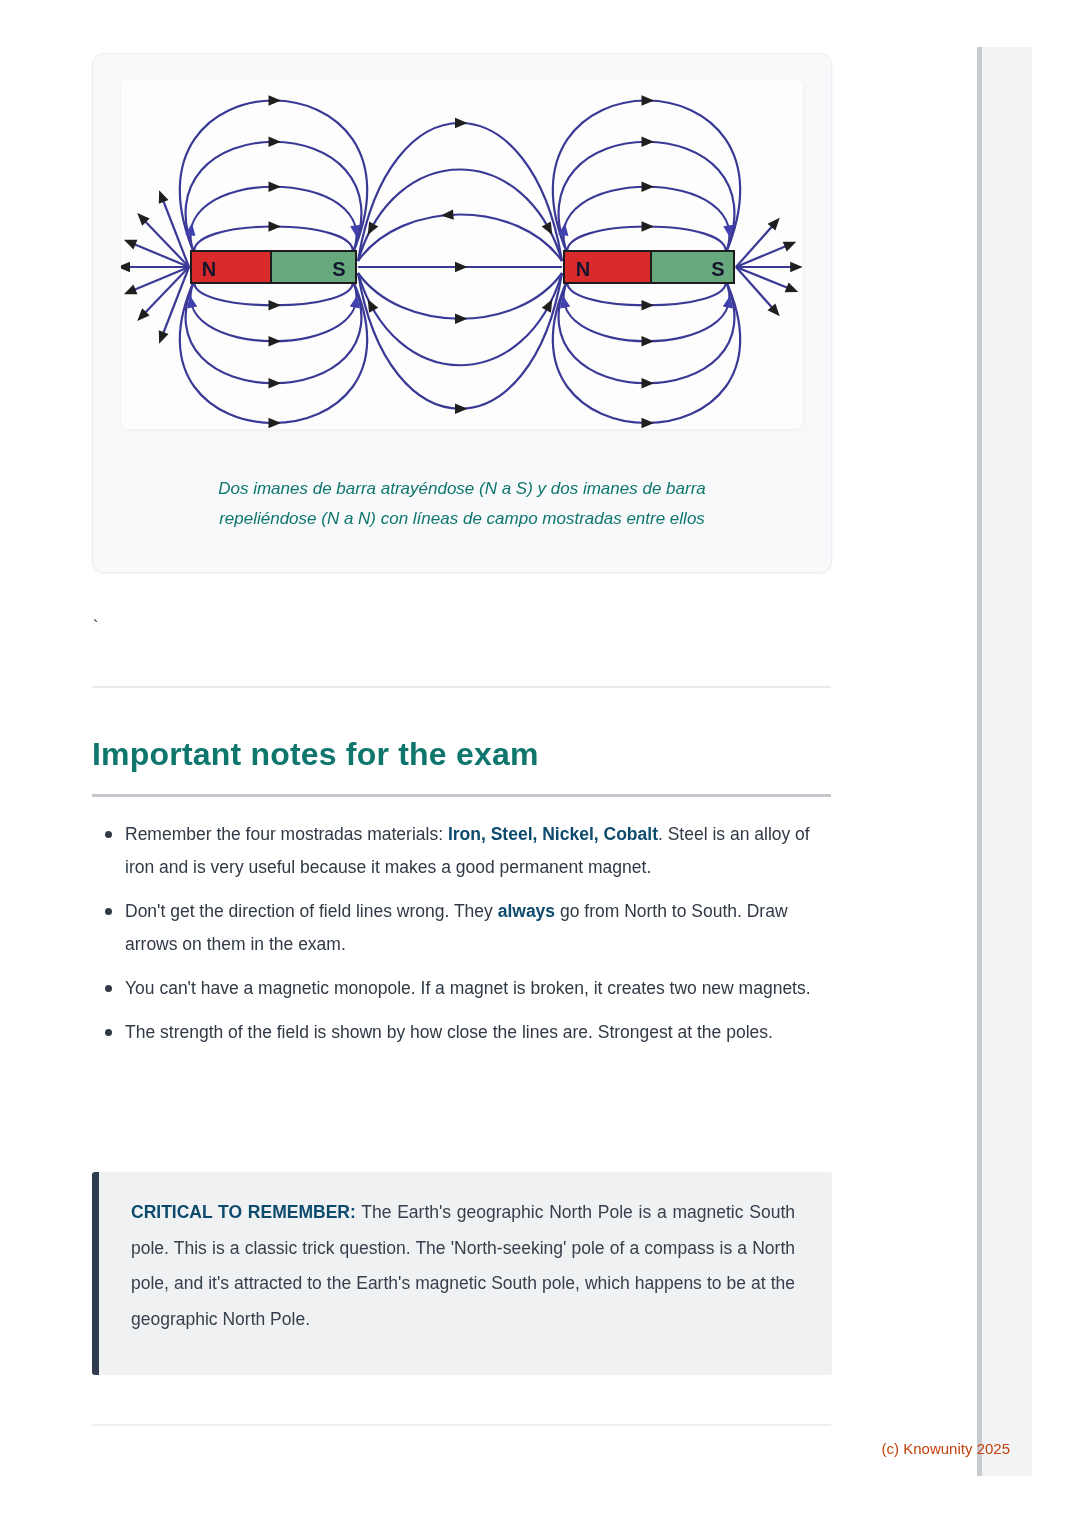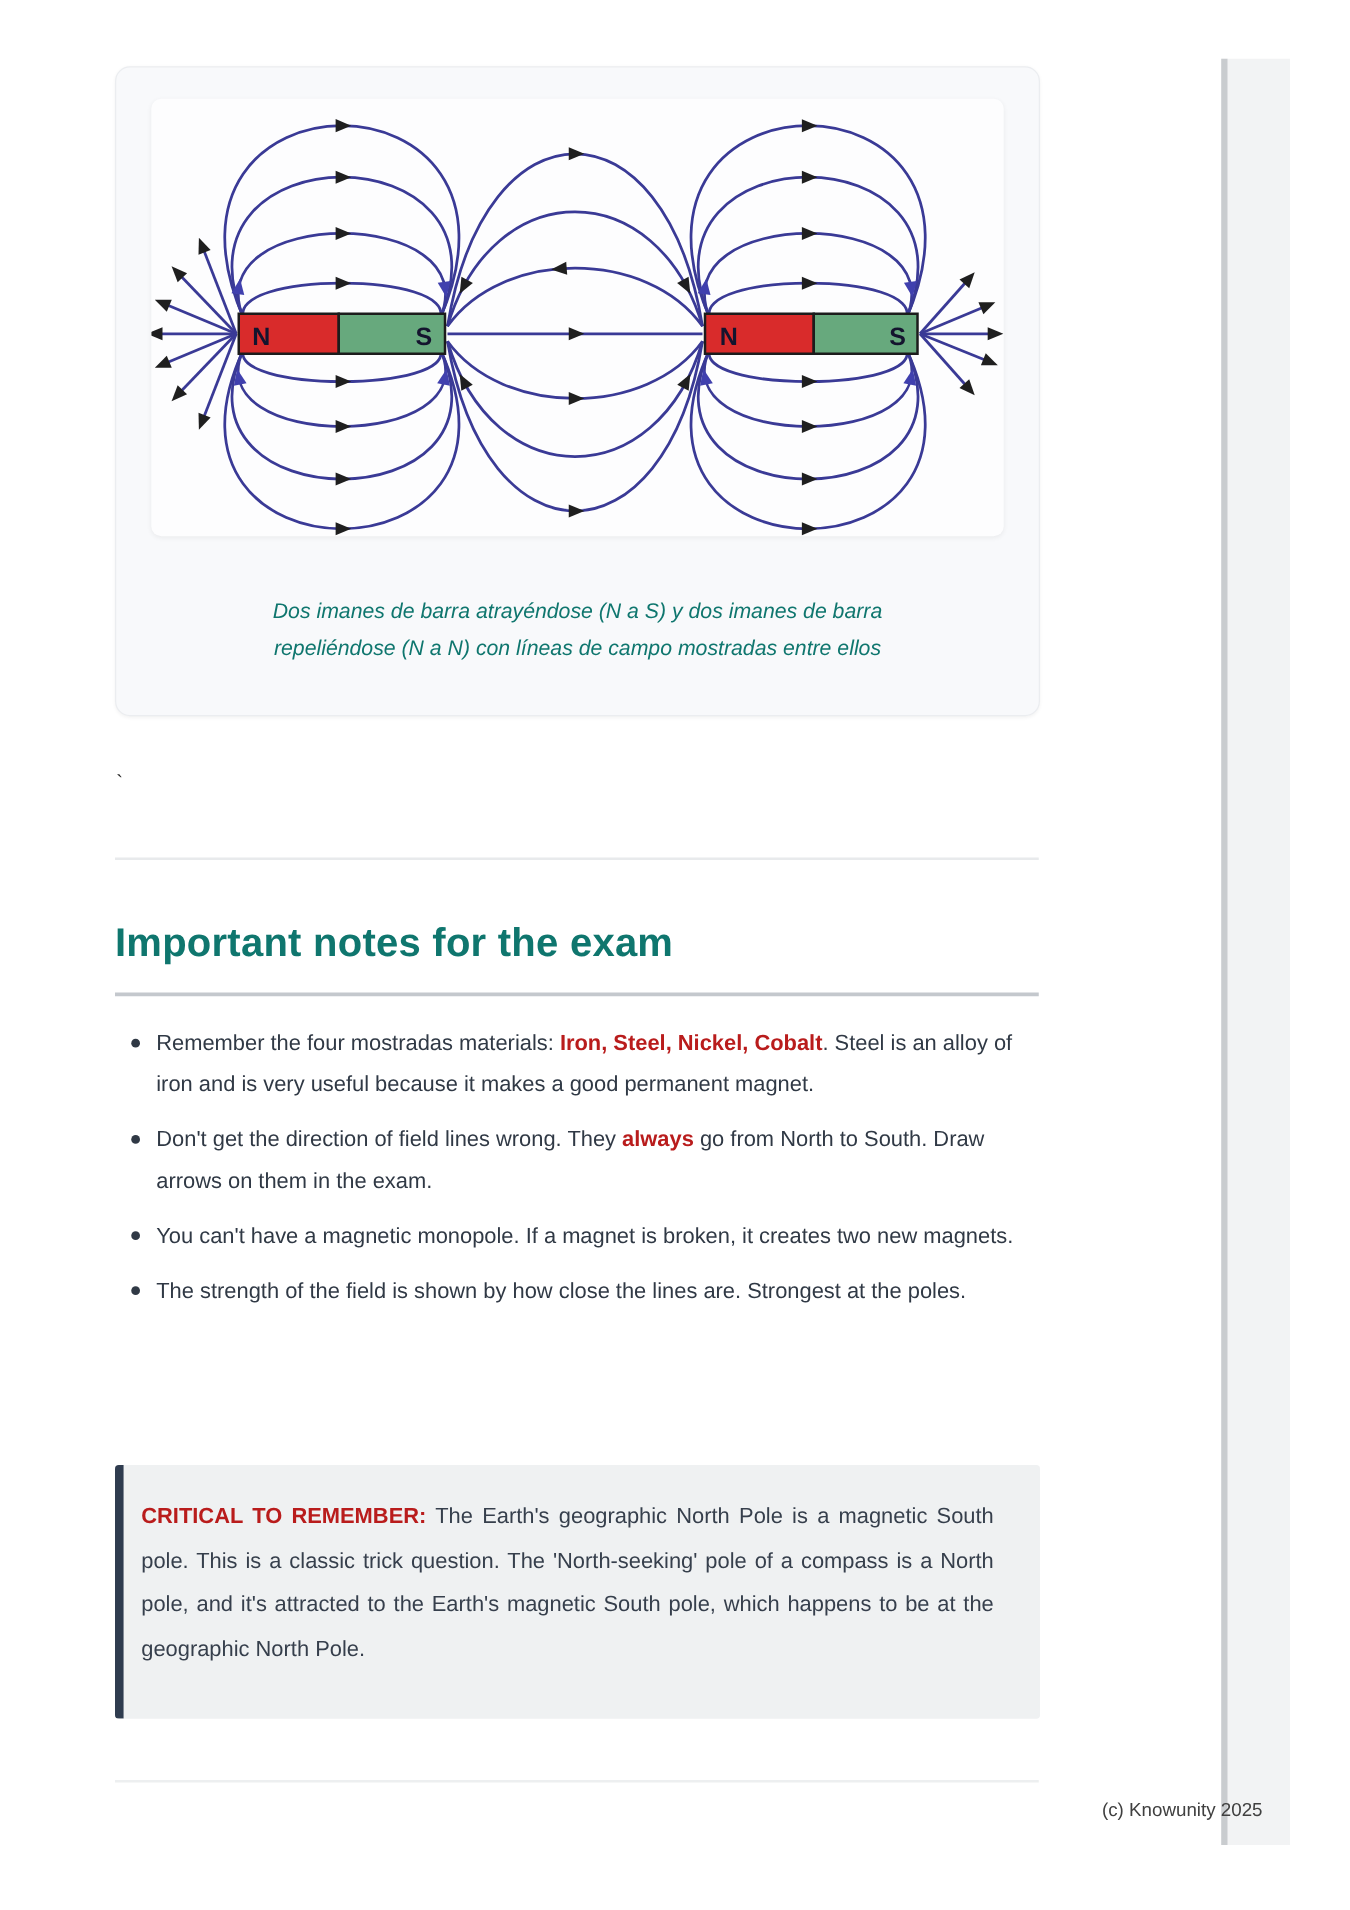--- a/index.html
+++ b/index.html
@@ -103,43 +103,43 @@
     line-height: 33px;
     color: #303945;
   }
   .bullet-list li .dot {
     position: absolute;
     left: 13px; top: 13px;
     width: 7px; height: 7px;
     border-radius: 50%;
     background: #303945;
   }
-  .bullet-list strong, .callout strong { color: #b91c1c; font-weight: 700; }
+  .bullet-list strong, .callout strong { color: #0c4a6e; font-weight: 700; }
 
   .callout {
     position: absolute;
     left: 92px; top: 1172px;
     width: 740px; height: 203px;
     background: #eff1f2;
     border-left: 7px solid #2f3c4f;
     border-radius: 3px;
-    padding: 23px 37px 0 14px;
+    padding: 23px 37px 0 32px;
     text-align: justify;
     font-size: 17.5px;
     line-height: 35.5px;
     color: #363f4c;
   }
 
   .footer-copyright {
     position: absolute;
     left: 0; top: 1440px;
     width: 1010px;
     text-align: right;
     font-size: 15px;
-    color: #404040;
+    color: #c2410c;
     z-index: 3;
   }
 </style>
 </head>
 <body>
 
 <div class="page">
 
   <div class="right-strip"></div>
 

